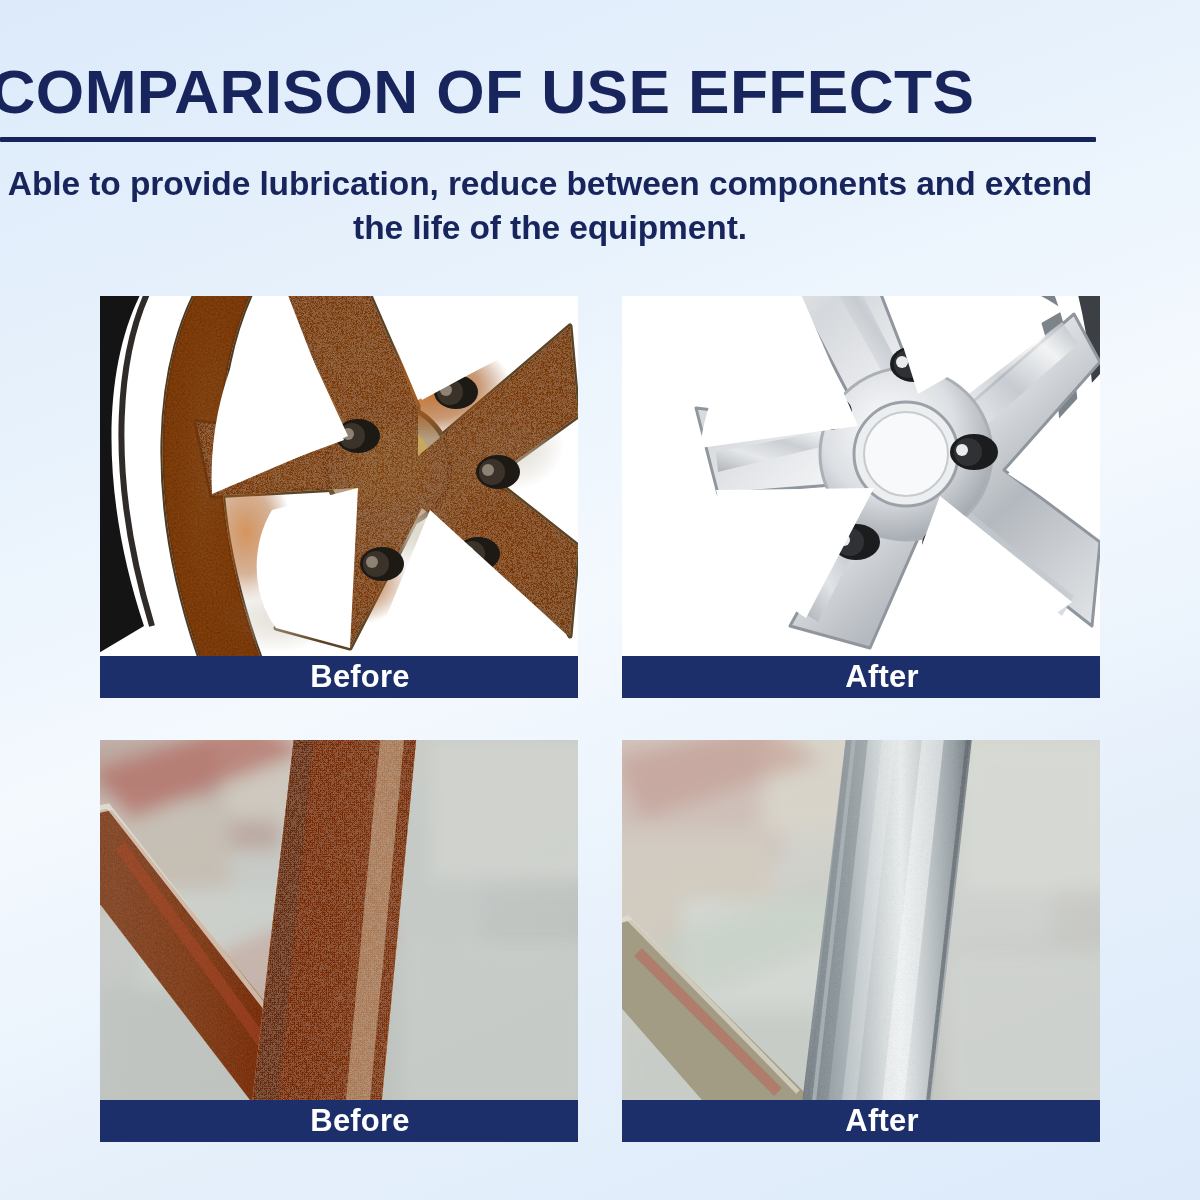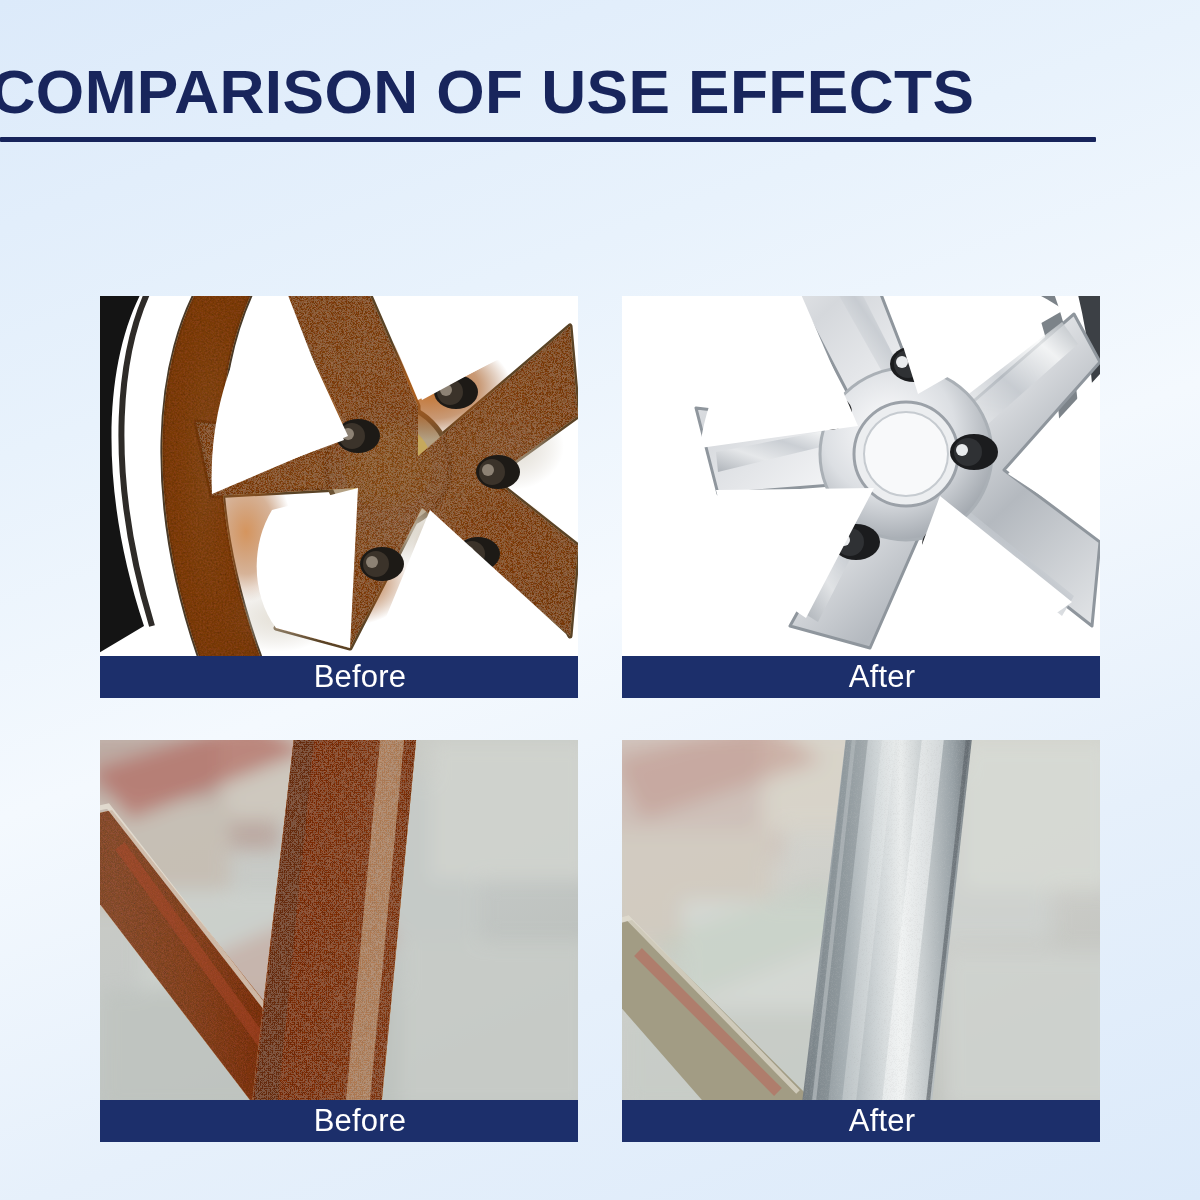--- a/index.html
+++ b/index.html
@@ -77,37 +77,38 @@
   .photo svg {
     display: block;
     width: 100%;
     height: 100%;
   }
   .caption {
     height: 42px;
     background: #1c2f6b;
     color: #ffffff;
     font-size: 31px;
-    font-weight: normal;
+    font-weight: bold;
     display: flex;
     align-items: center;
     justify-content: center;
     letter-spacing: 0.2px;
     padding-left: 42px;
   }
   .caption span { display: block; line-height: 1; padding-bottom: 2px; }
 </style>
 </head>
 <body>
 
 <div class="page">
 
   <div class="header">
     <div class="title">COMPARISON OF USE EFFECTS</div>
     <div class="rule"></div>
+    <div class="subtitle">Able to provide lubrication, reduce between components and extend the life of the equipment.</div>
   </div>
 
   <div class="grid">
 
     <div class="row row-1">
 
       <div class="card">
         <div class="photo">
           <svg viewBox="0 0 478 360" preserveAspectRatio="xMidYMid slice">
             <defs>

